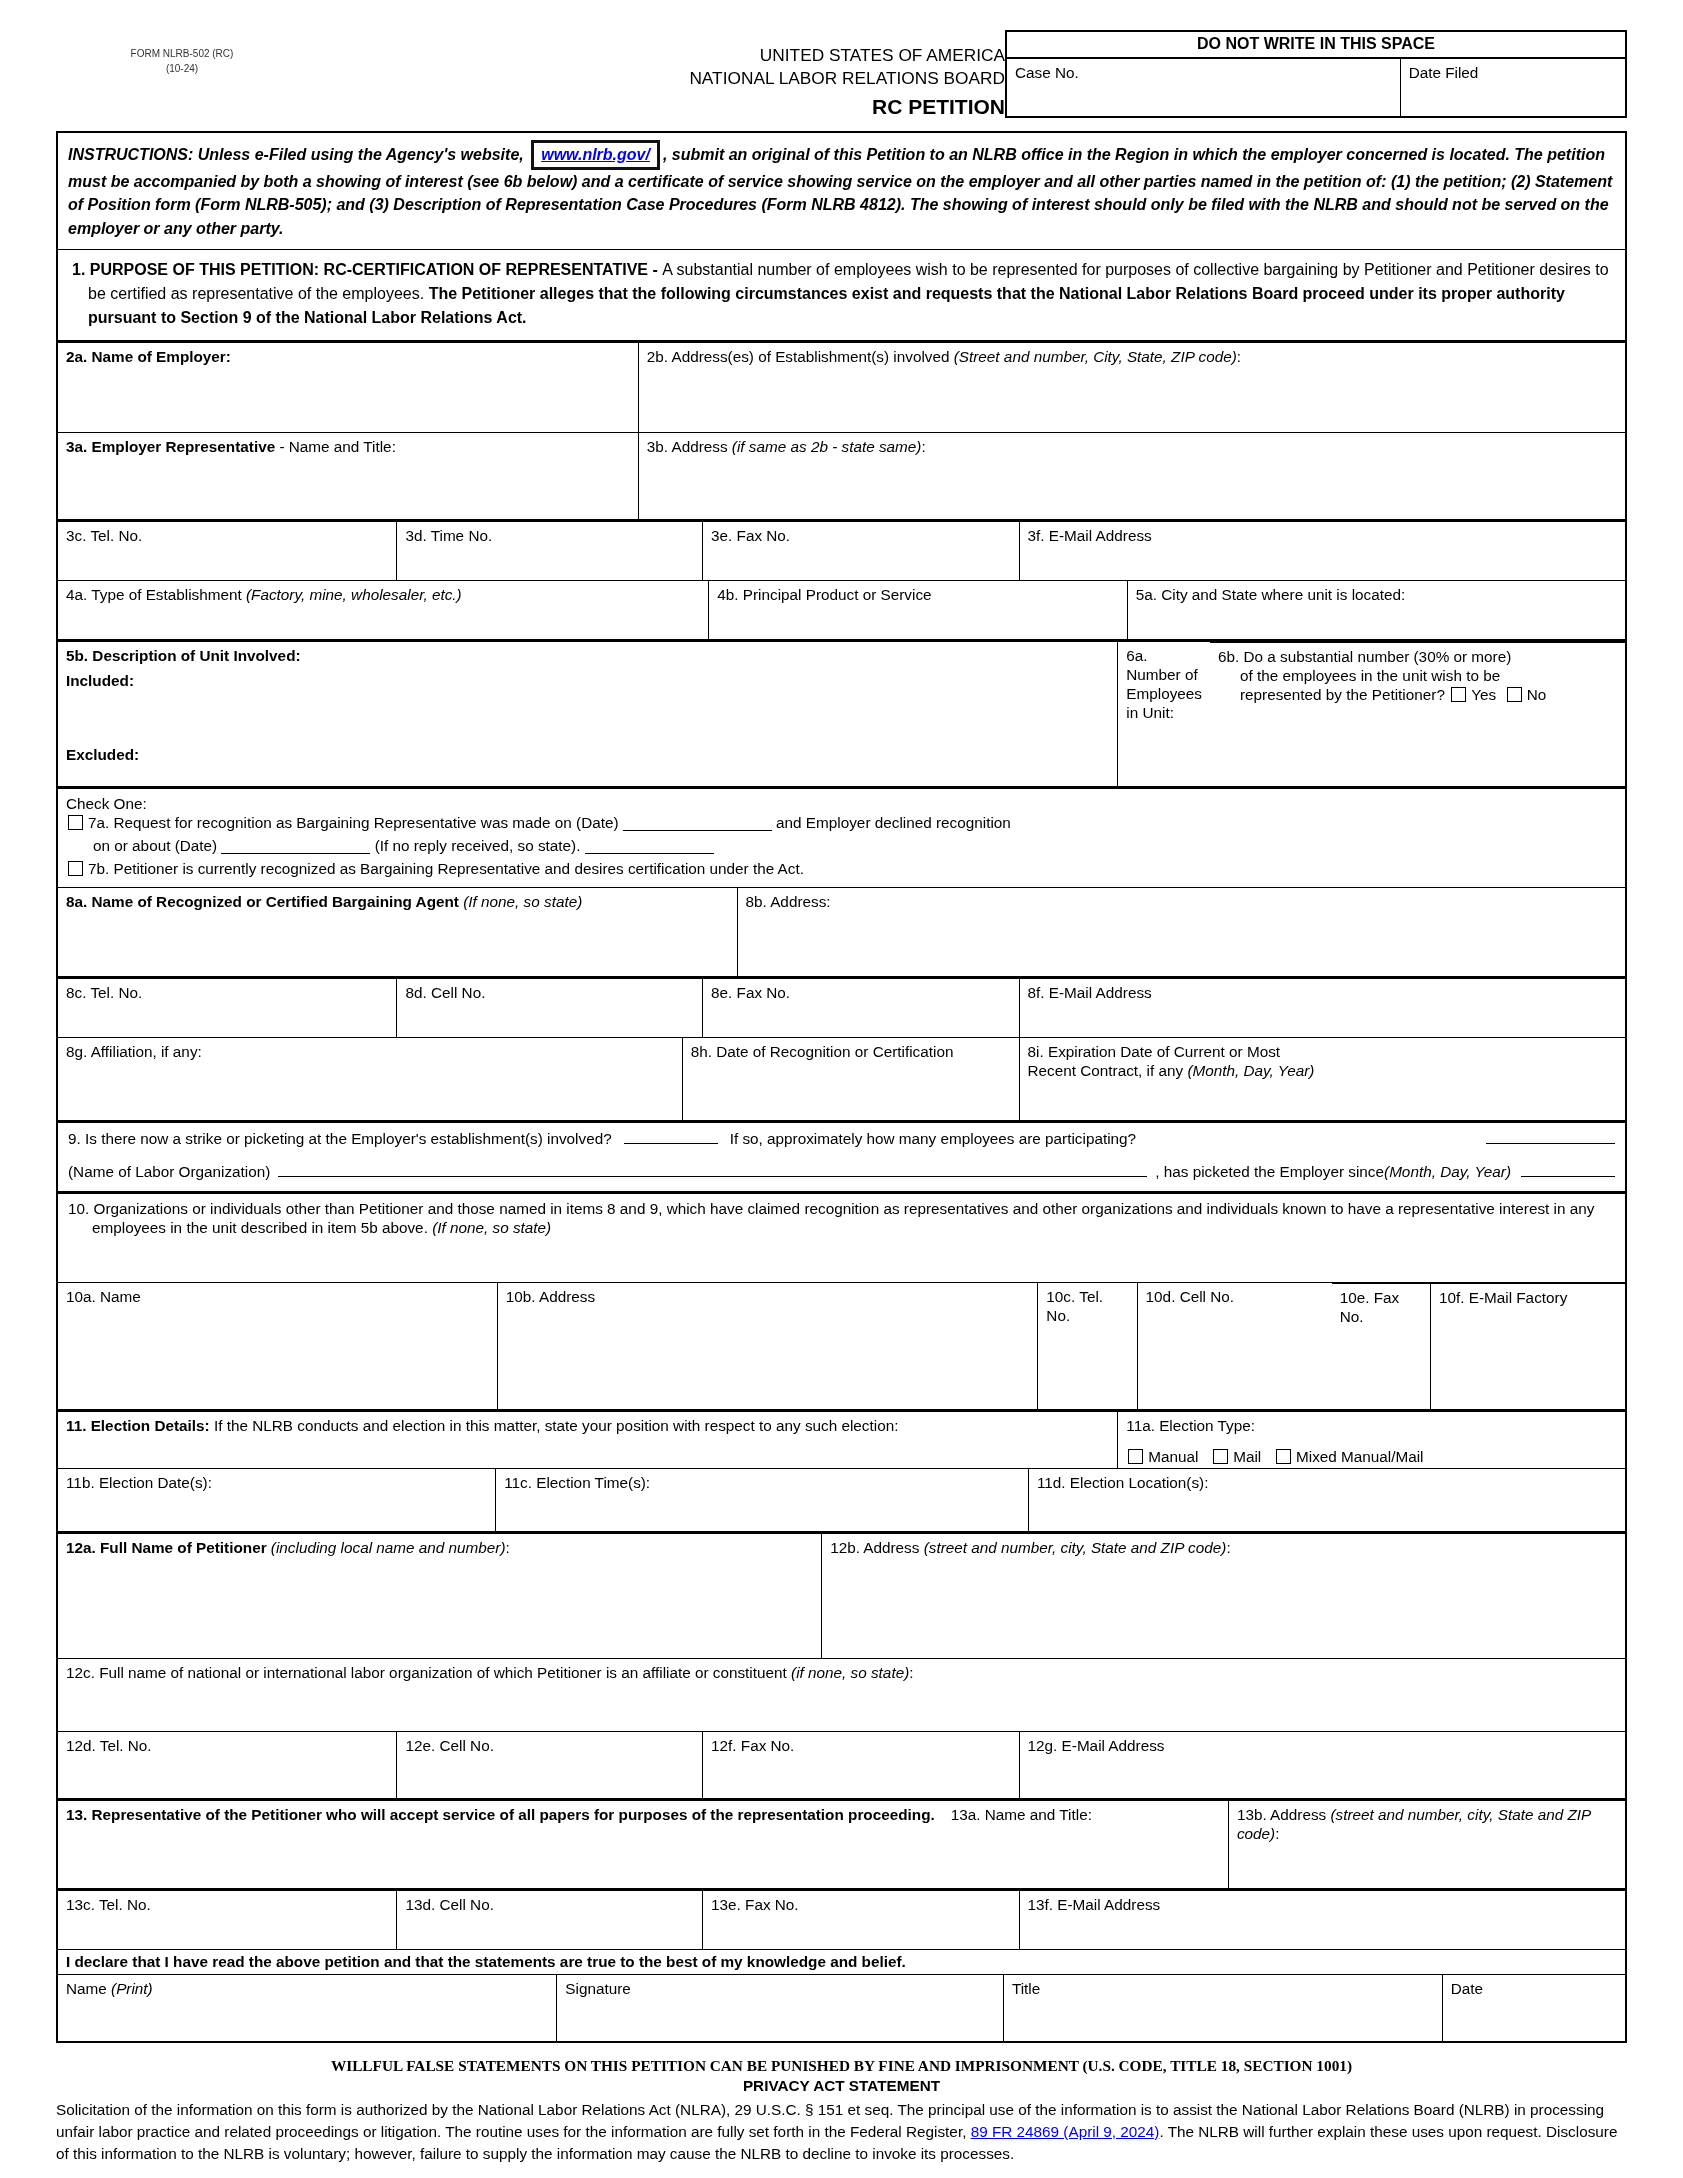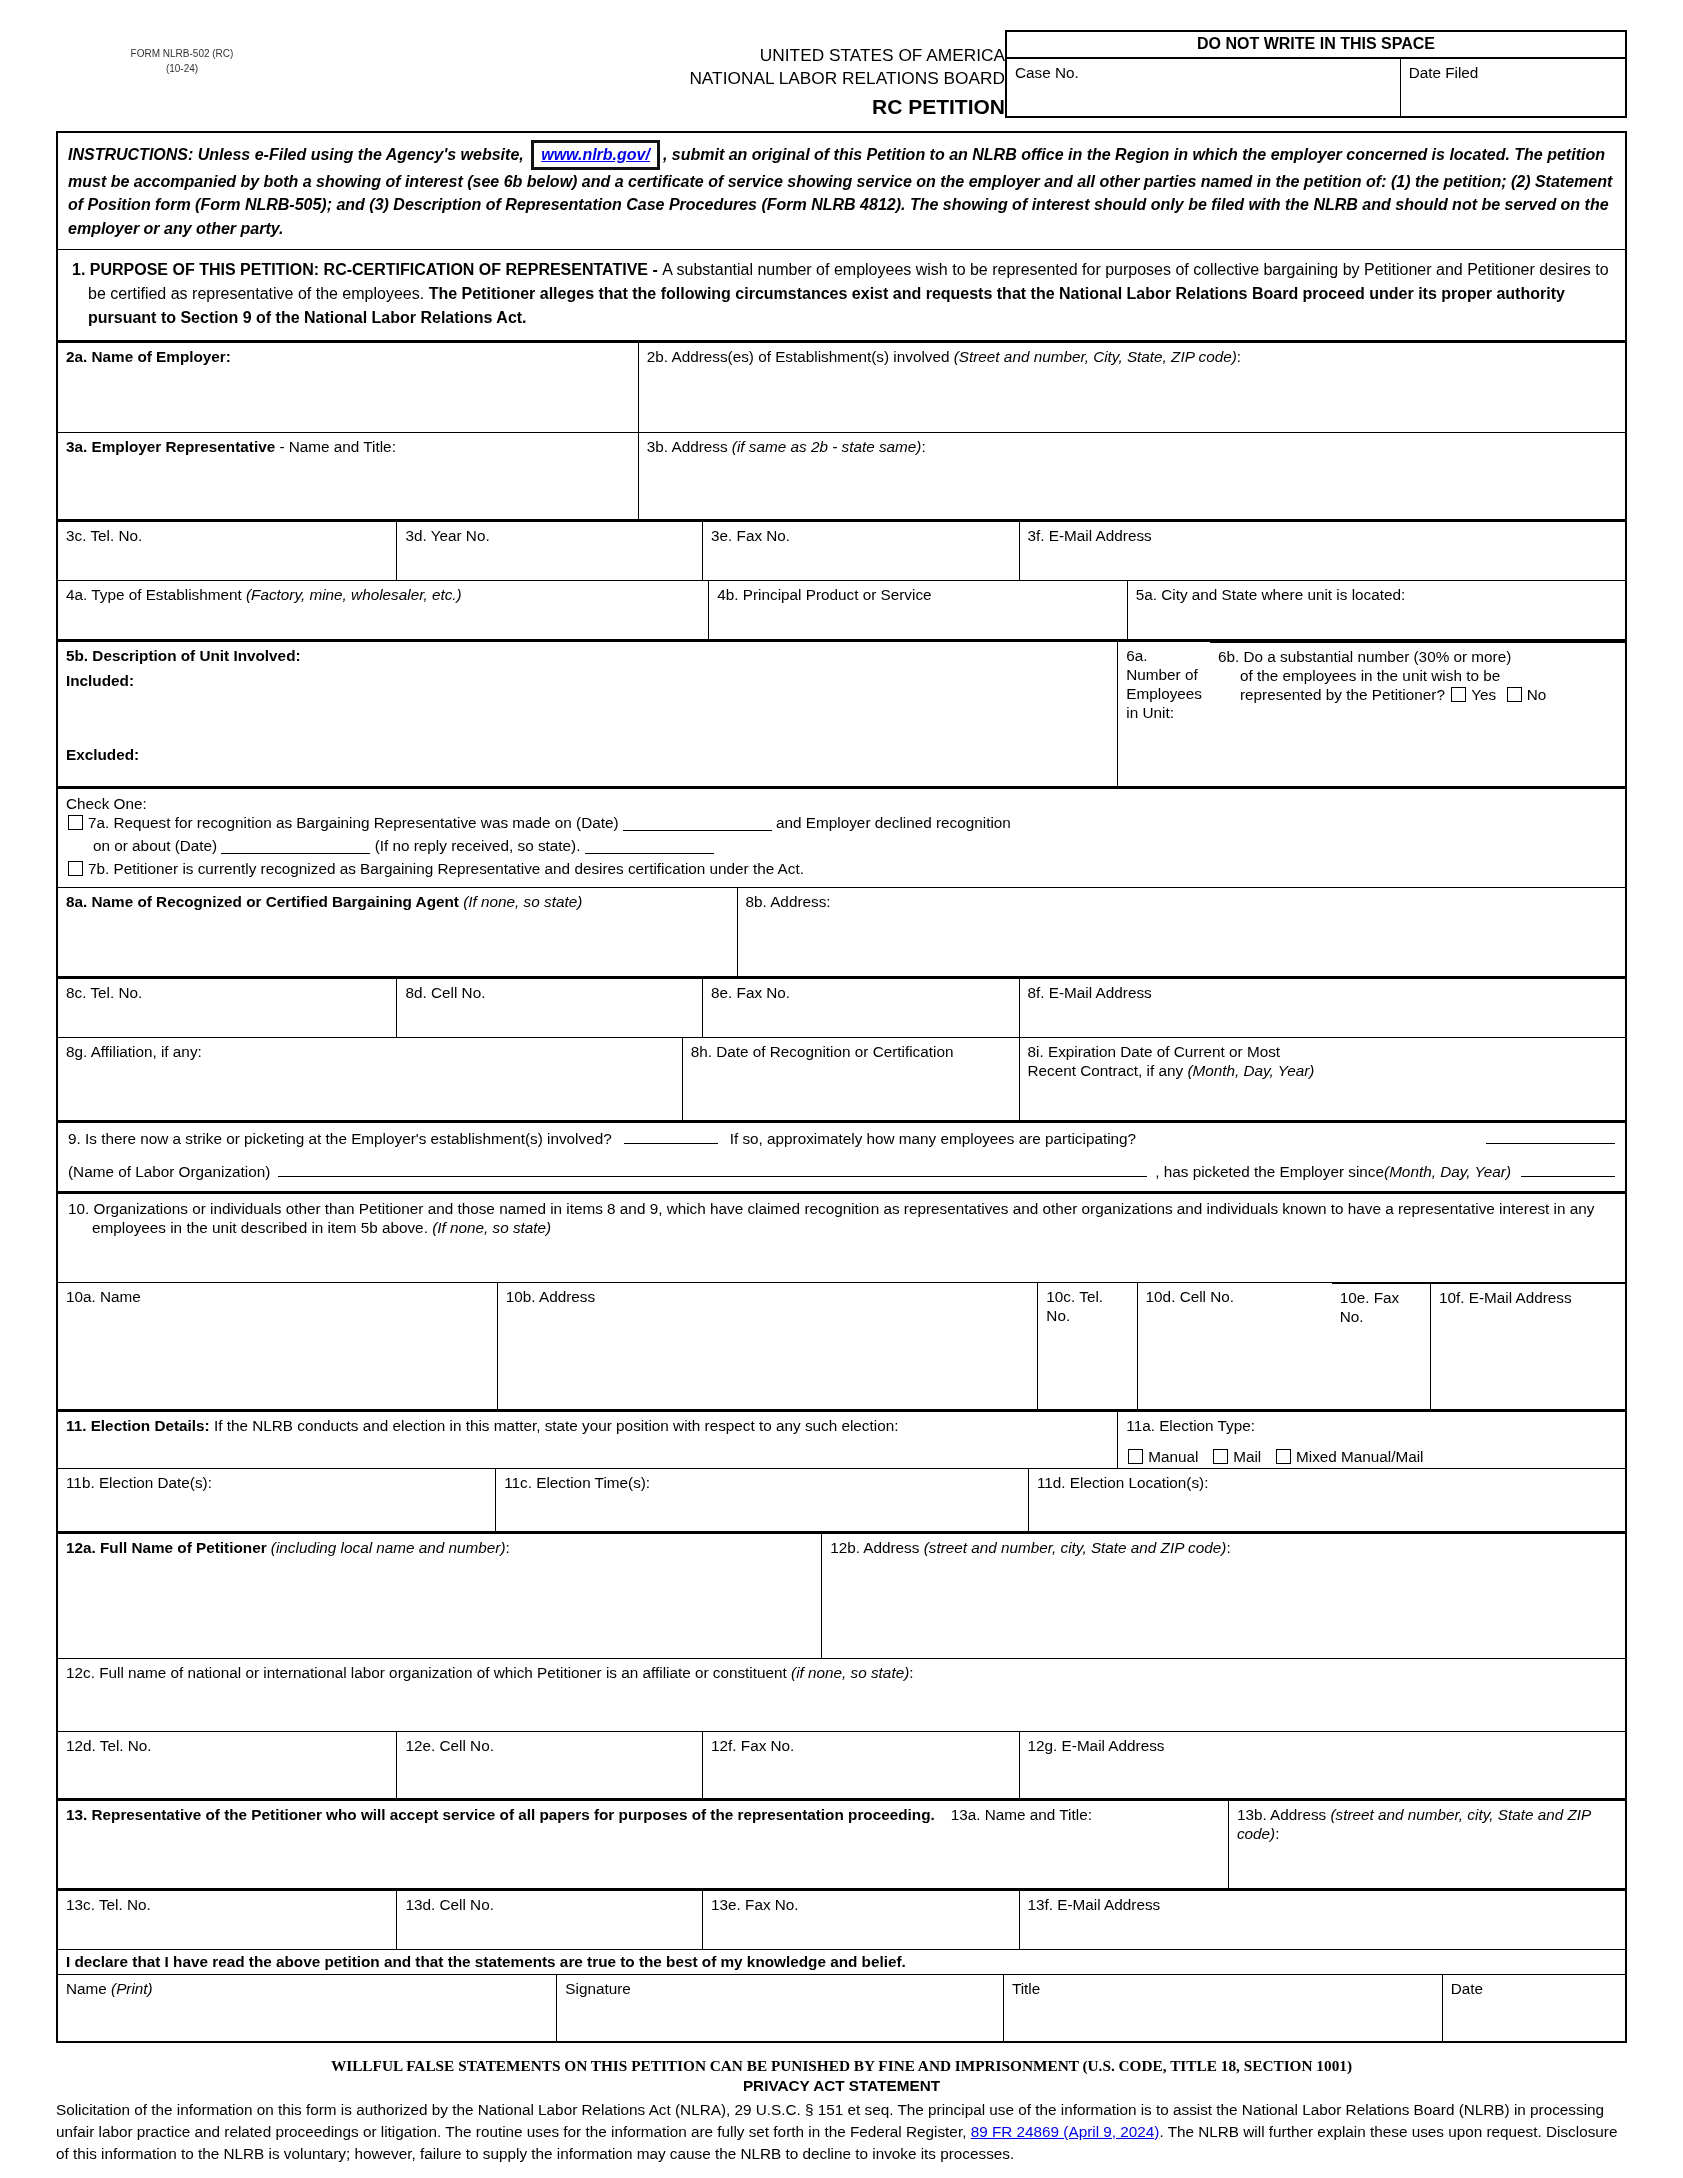--- a/index.html
+++ b/index.html
@@ -124,21 +124,21 @@
       <div class="cell w63"><span class="lbl">2b. Address(es) of Establishment(s) involved </span><span class="lbl i">(Street and number, City, State, ZIP code)</span><span class="lbl">:</span></div>
     </div>
 
     <div class="row h88">
       <div class="cell w37"><span class="lbl b">3a. Employer Representative</span><span class="lbl"> - Name and Title:</span></div>
       <div class="cell w63"><span class="lbl">3b. Address </span><span class="lbl i">(if same as 2b - state same)</span><span class="lbl">:</span></div>
     </div>
 
     <div class="row t3 h62">
       <div class="cell wt1"><span class="lbl">3c. Tel. No.</span></div>
-      <div class="cell wt2"><span class="lbl">3d. Year No.</span></div>
+      <div class="cell wt2"><span class="lbl">3d. Time No.</span></div>
       <div class="cell wt3"><span class="lbl">3e. Fax No.</span></div>
       <div class="cell wt4"><span class="lbl">3f. E-Mail Address</span></div>
     </div>
 
     <div class="row h60">
       <div class="cell w41"><span class="lbl">4a. Type of Establishment </span><span class="lbl i">(Factory, mine, wholesaler, etc.)</span></div>
       <div class="cell w26"><span class="lbl">4b. Principal Product or Service</span></div>
       <div class="cell w31"><span class="lbl">5a. City and State where unit is located:</span></div>
     </div>
 
@@ -221,21 +221,21 @@
     <div class="row h128">
       <div class="cell w28"><span class="lbl">10a. Name</span></div>
       <div class="cell w345"><span class="lbl">10b. Address</span></div>
       <div class="cell col w375">
         <div class="subrow">
           <div class="cell" style="border-left:none;width:33.5%"><span class="lbl">10c. Tel. No.</span></div>
           <div class="cell" style="width:66.5%"><span class="lbl">10d. Cell No.</span></div>
         </div>
         <div class="subrow">
           <div class="cell" style="border-left:none;width:33.5%"><span class="lbl">10e. Fax No.</span></div>
-          <div class="cell" style="width:66.5%"><span class="lbl">10f. E-Mail Address</span></div>
+          <div class="cell" style="width:66.5%"><span class="lbl">10f. E-Mail Factory</span></div>
         </div>
       </div>
     </div>
 
     <div class="row t3 h60">
       <div class="cell w676"><span class="lbl b">11. Election Details: </span><span class="lbl">If the NLRB conducts and election in this matter, state your position with respect to any such election:</span></div>
       <div class="cell w324 electype">
         <div class="lbl">11a. Election Type:</div>
         <div class="opts lbl"><span class="cb"></span><span>Manual</span>&nbsp;&nbsp;&nbsp;<span class="cb"></span><span>Mail</span>&nbsp;&nbsp;&nbsp;<span class="cb"></span><span>Mixed Manual/Mail</span></div>
       </div>

